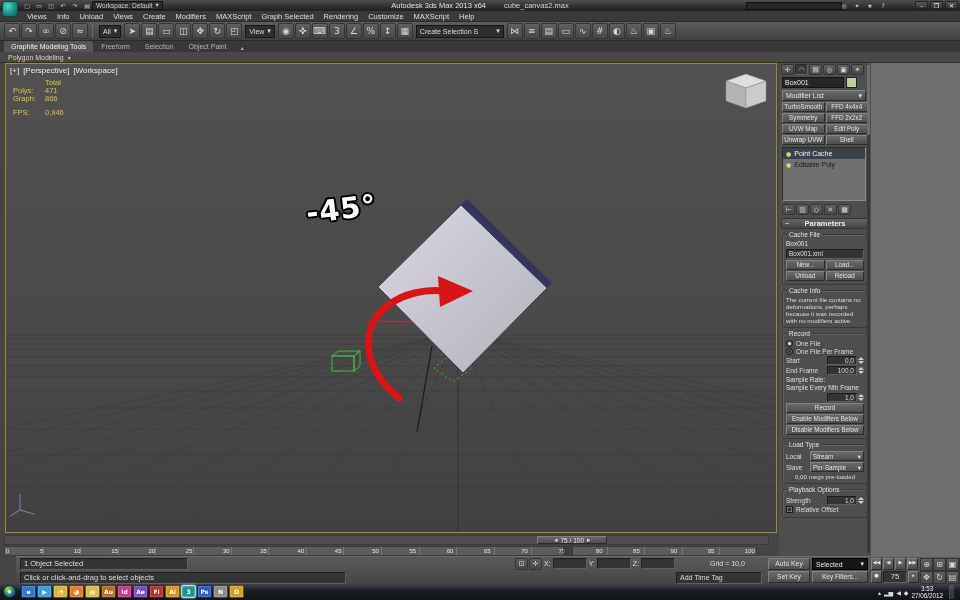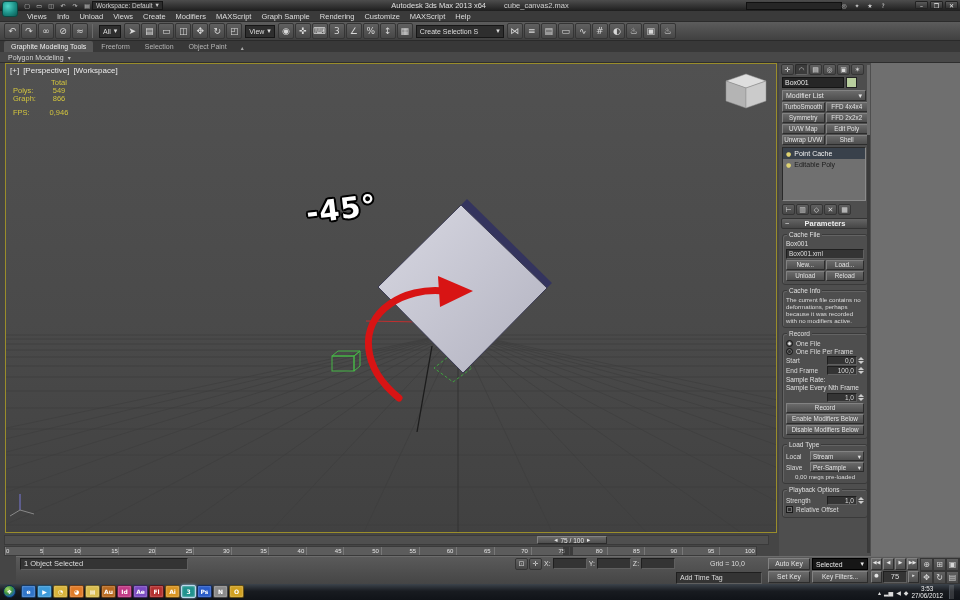--- a/index.html
+++ b/index.html
@@ -40,21 +40,21 @@
   .ribbonpanel{left:0;top:52px;width:960px;height:11px;background:#484848;border-bottom:1px solid #2e2e2e;display:flex;align-items:center;padding-left:8px;gap:4px}
   .ribbonpanel span{font-size:7px;color:#d5d5d5}
   
   .viewport{left:5px;top:63px;width:772px;height:470px;border:1px solid #9a8d2b;background:#4a4a4a;overflow:hidden}
   .viewport svg{position:absolute;left:0;top:0}
   .vplabel{left:4px;top:2px;gap:4px;position:absolute}
   .vplabel span{font-size:8px;color:#ececec}
   .vstats{position:absolute;left:7px;top:15px;width:62px;font-size:7.5px;color:#d2c43e;line-height:8px}
   .vstats .srow{display:flex}
   .vstats .sl{width:32px}
-  .vstats .sv{width:28px;text-align:center}
+  .vstats .sv{width:28px;text-align:left}
   .vstats .gap{height:6px}
   .annot{position:absolute;left:300px;top:128px;font-size:29px;font-weight:bold;color:#fff;transform:rotate(-7deg);font-family:"DejaVu Sans",sans-serif;letter-spacing:1px;
     text-shadow:2px 0 #000,-2px 0 #000,0 2px #000,0 -2px #000,1.5px 1.5px #000,-1.5px -1.5px #000,1.5px -1.5px #000,-1.5px 1.5px #000}
   
   .cmdpanel{left:779px;top:63px;width:92px;height:493px;background:#4e4e4e;overflow:hidden;font-size:7px;color:#ddd}
   .rightvoid{left:871px;top:63px;width:89px;height:493px;background:#6f6f6f}
   .cptabs{display:flex;gap:1px;padding:1px 2px;height:13px}
   .cptab{width:13px;height:11px;font-size:7px}
   .cptabs .cptab:nth-of-type(2){background:#3b3b3b;border-color:#2a2a2a #666 #666 #2a2a2a}
   .cpname{display:flex;gap:2px;padding:1px 3px;align-items:center}
@@ -175,21 +175,21 @@
 
   <div class="menubar abs">
 
   <span>Views</span>
       <span>Info</span>
       <span>Unload</span>
       <span>Views</span>
       <span>Create</span>
       <span>Modifiers</span>
       <span>MAXScript</span>
-      <span>Graph Sample</span>
+      <span>Graph Selected</span>
       <span>Rendering</span>
       <span>Customize</span>
       <span>MAXScript</span>
       <span>Help</span>
     </div>
 
   <div class="maintoolbar abs">
     <span class="row" style="gap:1px">
 
     <span class="ico">↶</span>
@@ -336,21 +336,21 @@
       <span>[Perspective]</span>
       <span>[Workspace]</span>
     </div>
     <div class="vstats">
       <div class="srow">
           <span class="sl"></span>
           <span class="sv">Total</span>
         </div>
       <div class="srow">
           <span class="sl">Polys:</span>
-          <span class="sv">549</span>
+          <span class="sv">471</span>
         </div>
       <div class="srow">
           <span class="sl">Graph:</span>
           <span class="sv">866</span>
         </div>
       <div class="gap"></div>
       <div class="srow">
           <span class="sl">FPS:</span>
           <span class="sv">0,946</span>
         </div>
@@ -540,20 +540,21 @@
         <span class="tick">80</span>
         <span class="tick">85</span>
         <span class="tick">90</span>
         <span class="tick">95</span>
         <span class="tick">100</span>
       </div>
   </div>
 
   <div class="statusbar">
     <div class="selbox sunk nowrap">1 Object Selected</div>
+    <div class="promptbox sunk nowrap">Click or click-and-drag to select objects</div>
     <span class="ico sbico" style="left:499px;top:1px">⊡</span>
     <span class="ico sbico" style="left:513px;top:1px">✛</span>
     <div class="xyz">
       <span class="lbl">X:</span>
       <span class="sunk coordfield"></span>
       <span class="lbl">Y:</span>
       <span class="sunk coordfield"></span>
       <span class="lbl">Z:</span>
       <span class="sunk coordfield"></span>
     </div>

